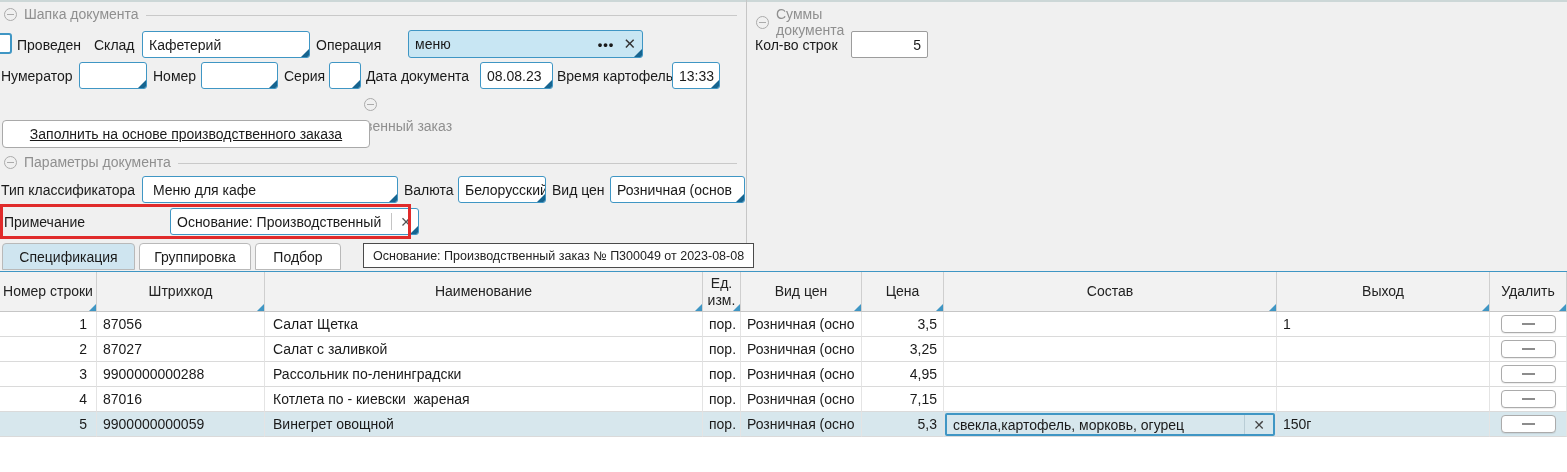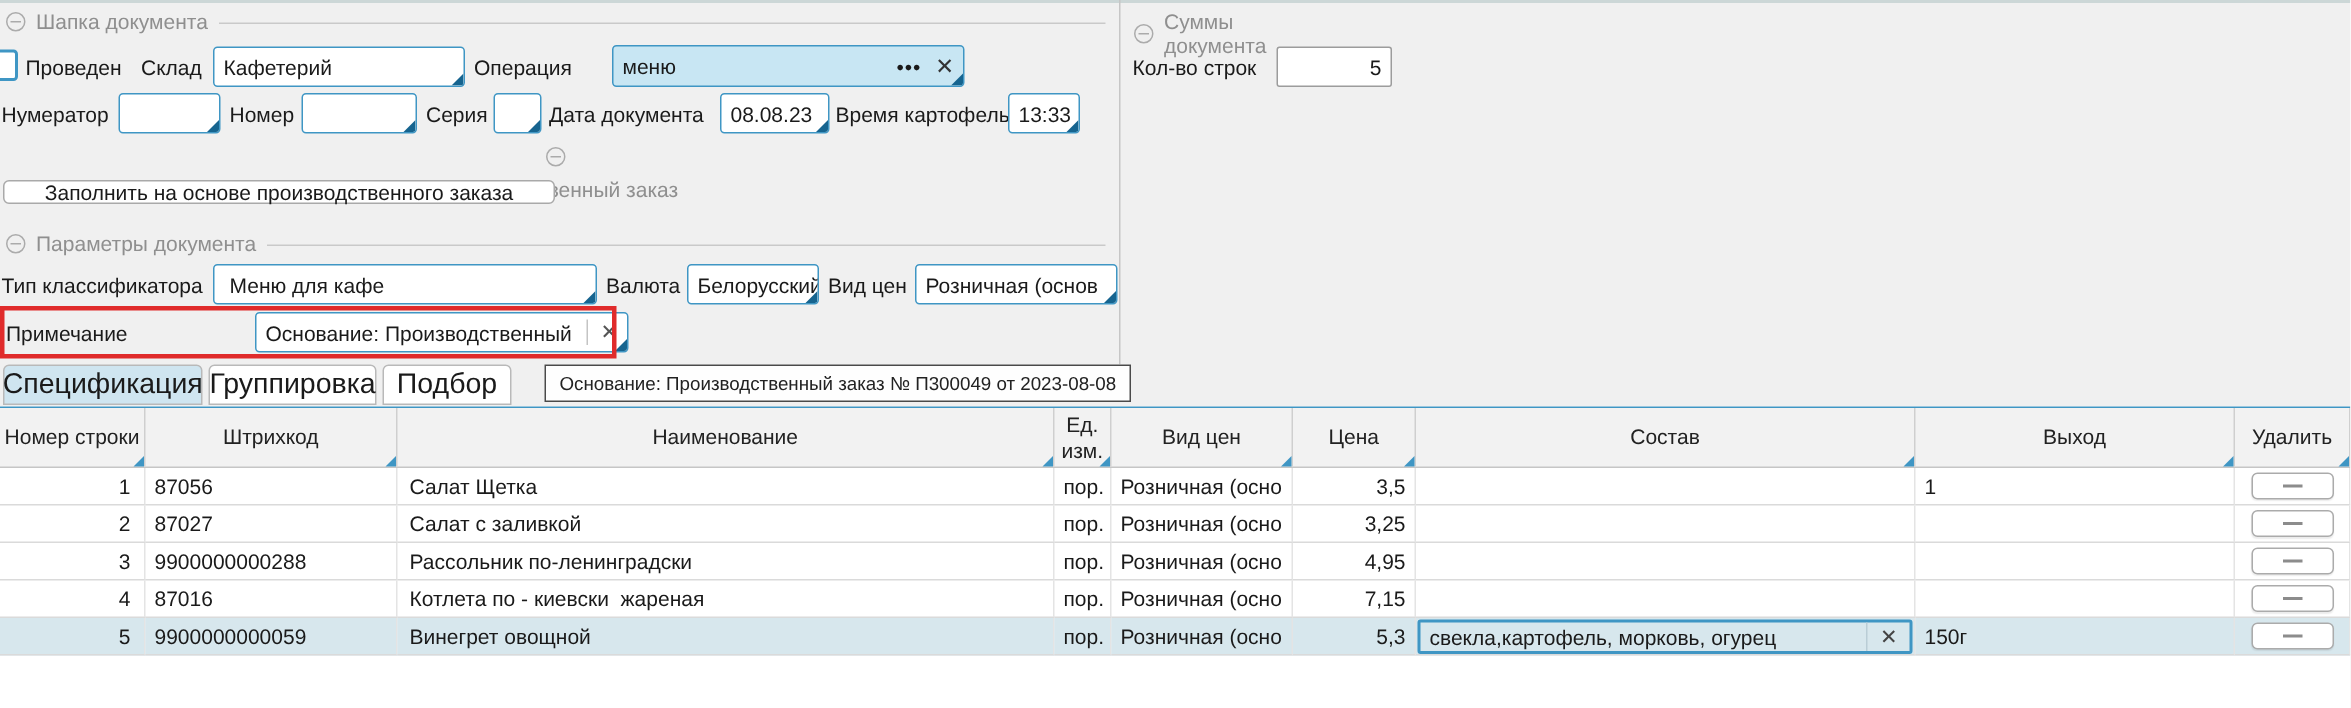--- a/index.html
+++ b/index.html
@@ -36,21 +36,21 @@
        border:2px solid var(--accent); border-radius:3px;}
 
   .btn{position:absolute; background:#fff; border:1px solid #a9a9a9; border-radius:4px;
        display:flex; align-items:center; justify-content:center; font-size:14px; color:#1a1a1a;}
 
   .vdiv{position:absolute; left:746px; top:0; width:1px; height:243px; background:#c6c6c6;}
 
   .redbox{position:absolute; left:0; top:204px; width:411px; height:35px; border:3px solid var(--red); z-index:6; pointer-events:none;}
 
   .tab{position:absolute; top:243px; height:27px; background:#fff; border:1px solid #b9b9b9;
-       border-radius:4px 4px 0 0; display:flex; align-items:center; justify-content:center; font-size:19px;}
+       border-radius:4px 4px 0 0; display:flex; align-items:center; justify-content:center; font-size:14px;}
   .tab.active{background:var(--tabbg);}
 
   .tooltip{position:absolute; left:363px; top:243px; height:25px; background:#fefefe; border:1px solid #4a4a4a;
        display:flex; align-items:center; padding:0 9px; font-size:12.5px; color:#222; white-space:nowrap; z-index:7;}
 
   
   .table-wrap{position:absolute; left:0; top:271px; width:1567px; height:201px; background:#fff; border-top:1px solid var(--accent);}
   .thead{display:grid; grid-template-columns:var(--cols); height:40px; background:#f2f2f2; border-bottom:1px solid #c6c6c6;}
   .th{display:flex; align-items:center; justify-content:center; text-align:center; position:relative;
       border-right:1px solid #cfcfcf; font-size:14px; color:#222; line-height:1.2; padding:0 3px;}
@@ -126,21 +126,21 @@
   <div class="fld" style="left:672px; top:62px; width:48px; height:27px;">
     <span>13:33</span>
       <span class="corner"></span>
   </div>
 
   <div class="grp" style="left:4px; top:98px; width:733px;flex-direction:column;">
     <span class="cicon"></span>
     <span>Производственный заказ</span>
     <span class="gline"></span>
   </div>
-  <div class="btn" style="left:2px; top:120px; width:368px; height:16px;">Заполнить на основе производственного заказа</div>
+  <div class="btn" style="left:2px; top:120px; width:368px; height:28px;text-decoration:underline;">Заполнить на основе производственного заказа</div>
 
   <div class="grp" style="left:4px; top:154px; width:733px;">
     <span class="cicon"></span>
     <span>Параметры документа</span>
     <span class="gline"></span>
   </div>
   <span class="lbl" style="left:1px; top:182px;">Тип классификатора</span>
   <div class="fld" style="left:142px; top:176px; width:256px; height:27px;padding-left:10px;">
     <span>Меню для кафе</span>
       <span class="corner"></span>

